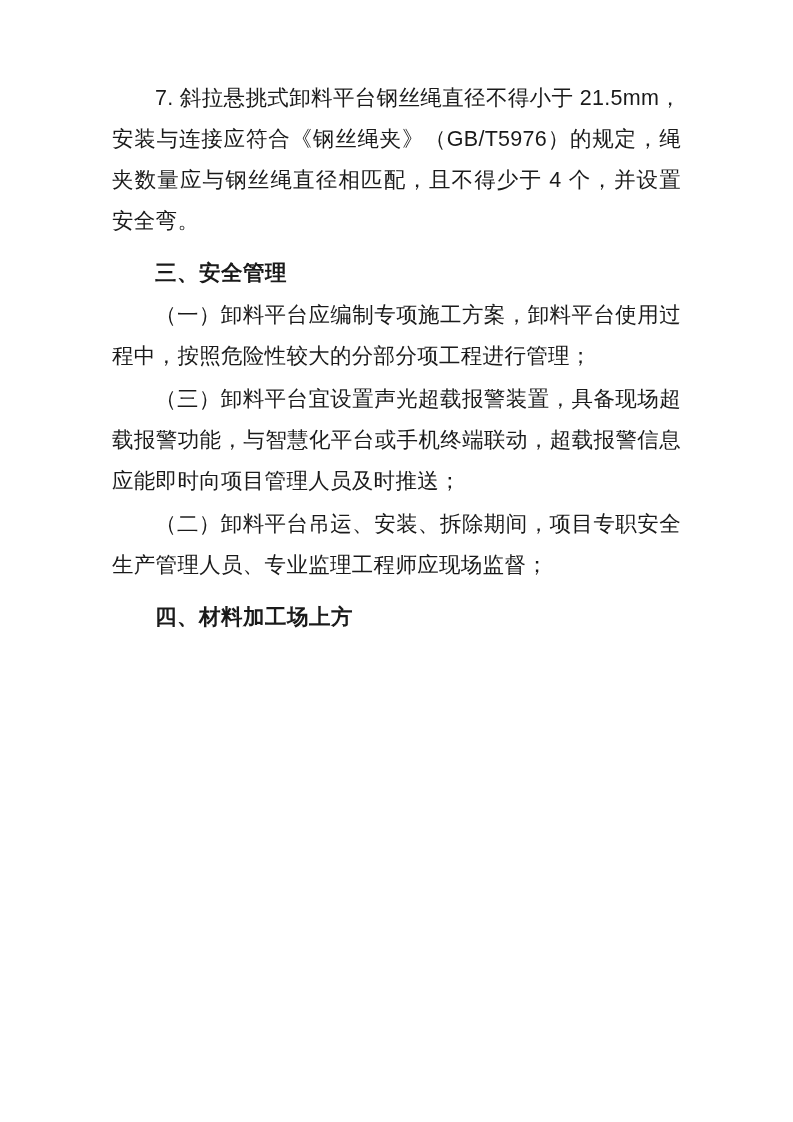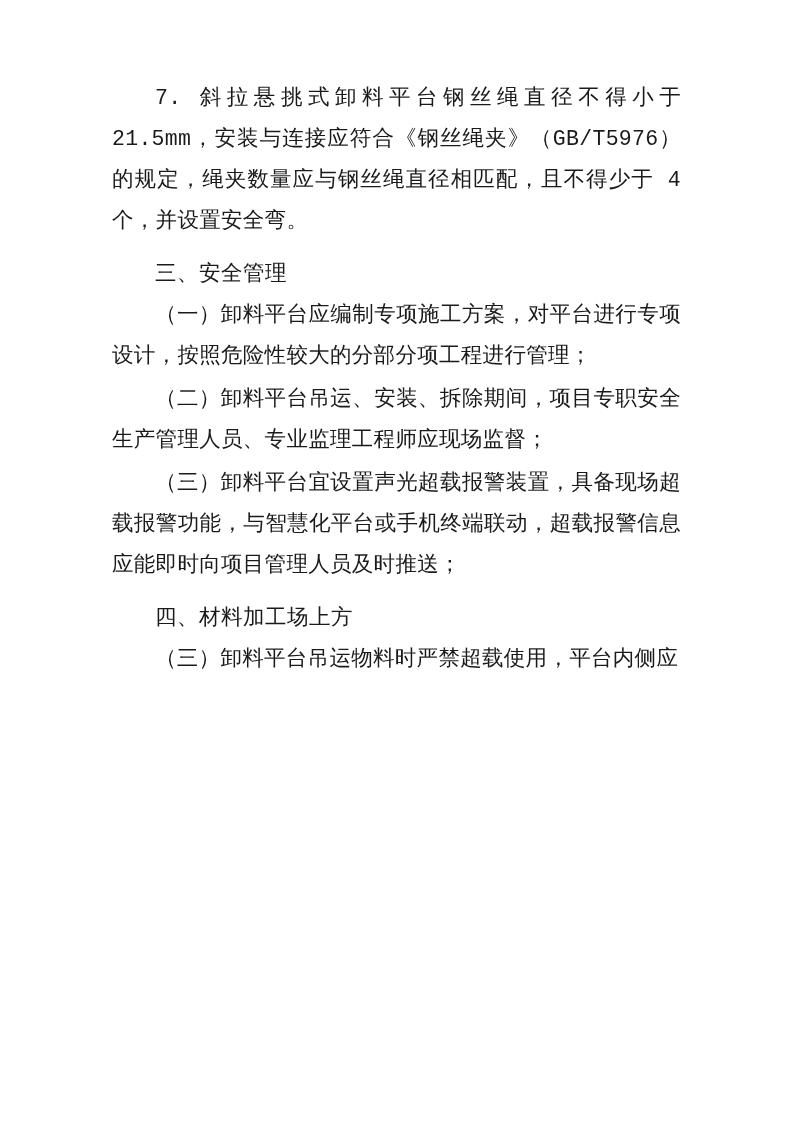--- a/index.html
+++ b/index.html
@@ -25,49 +25,48 @@
     width: 100%;
   }
   p.para {
     margin: 0 0 2px 0;
     font-size: 21.5px;
     line-height: 41px;
     text-align: justify;
     text-justify: inter-ideograph;
     text-indent: 2em;
     letter-spacing: 0.3px;
-    font-family: Liberation Mono, monospace;
+    font-family: Liberation Sans, sans-serif;
   }
   h2.heading {
     margin: 10px 0 2px 0;
     font-size: 21.5px;
     line-height: 41px;
     text-indent: 2em;
-    font-weight: normal;
+    font-weight: bold;
     letter-spacing: 0.5px;
     font-family: "DejaVu Sans", "Liberation Sans", sans-serif;
   }
 </style>
 </head>
 <body>
 
 <div class="page">
   <div class="doc-body">
 
     <p class="para">7. 斜拉悬挑式卸料平台钢丝绳直径不得小于 21.5mm，安装与连接应符合《钢丝绳夹》（GB/T5976）的规定，绳夹数量应与钢丝绳直径相匹配，且不得少于 4 个，并设置安全弯。</p>
 
     <h2 class="heading">三、安全管理</h2>
 
-    <p class="para">（一）卸料平台应编制专项施工方案，对平台进行专项设计，按照危险性较大的分部分项工程进行管理；</p>
+    <p class="para">（一）卸料平台应编制专项施工方案，卸料平台使用过程中，按照危险性较大的分部分项工程进行管理；</p>
+
+    <p class="para">（三）卸料平台宜设置声光超载报警装置，具备现场超载报警功能，与智慧化平台或手机终端联动，超载报警信息应能即时向项目管理人员及时推送；</p>
 
     <p class="para">（二）卸料平台吊运、安装、拆除期间，项目专职安全生产管理人员、专业监理工程师应现场监督；</p>
-
-    <p class="para">（三）卸料平台宜设置声光超载报警装置，具备现场超载报警功能，与智慧化平台或手机终端联动，超载报警信息应能即时向项目管理人员及时推送；</p>
 
 
     <h2 class="heading">四、材料加工场上方</h2>
 
 
 
-    <p class="para">（三）卸料平台吊运物料时严禁超载使用，平台内侧应</p>
 
   </div>
 </div>
 
 </body></html>

